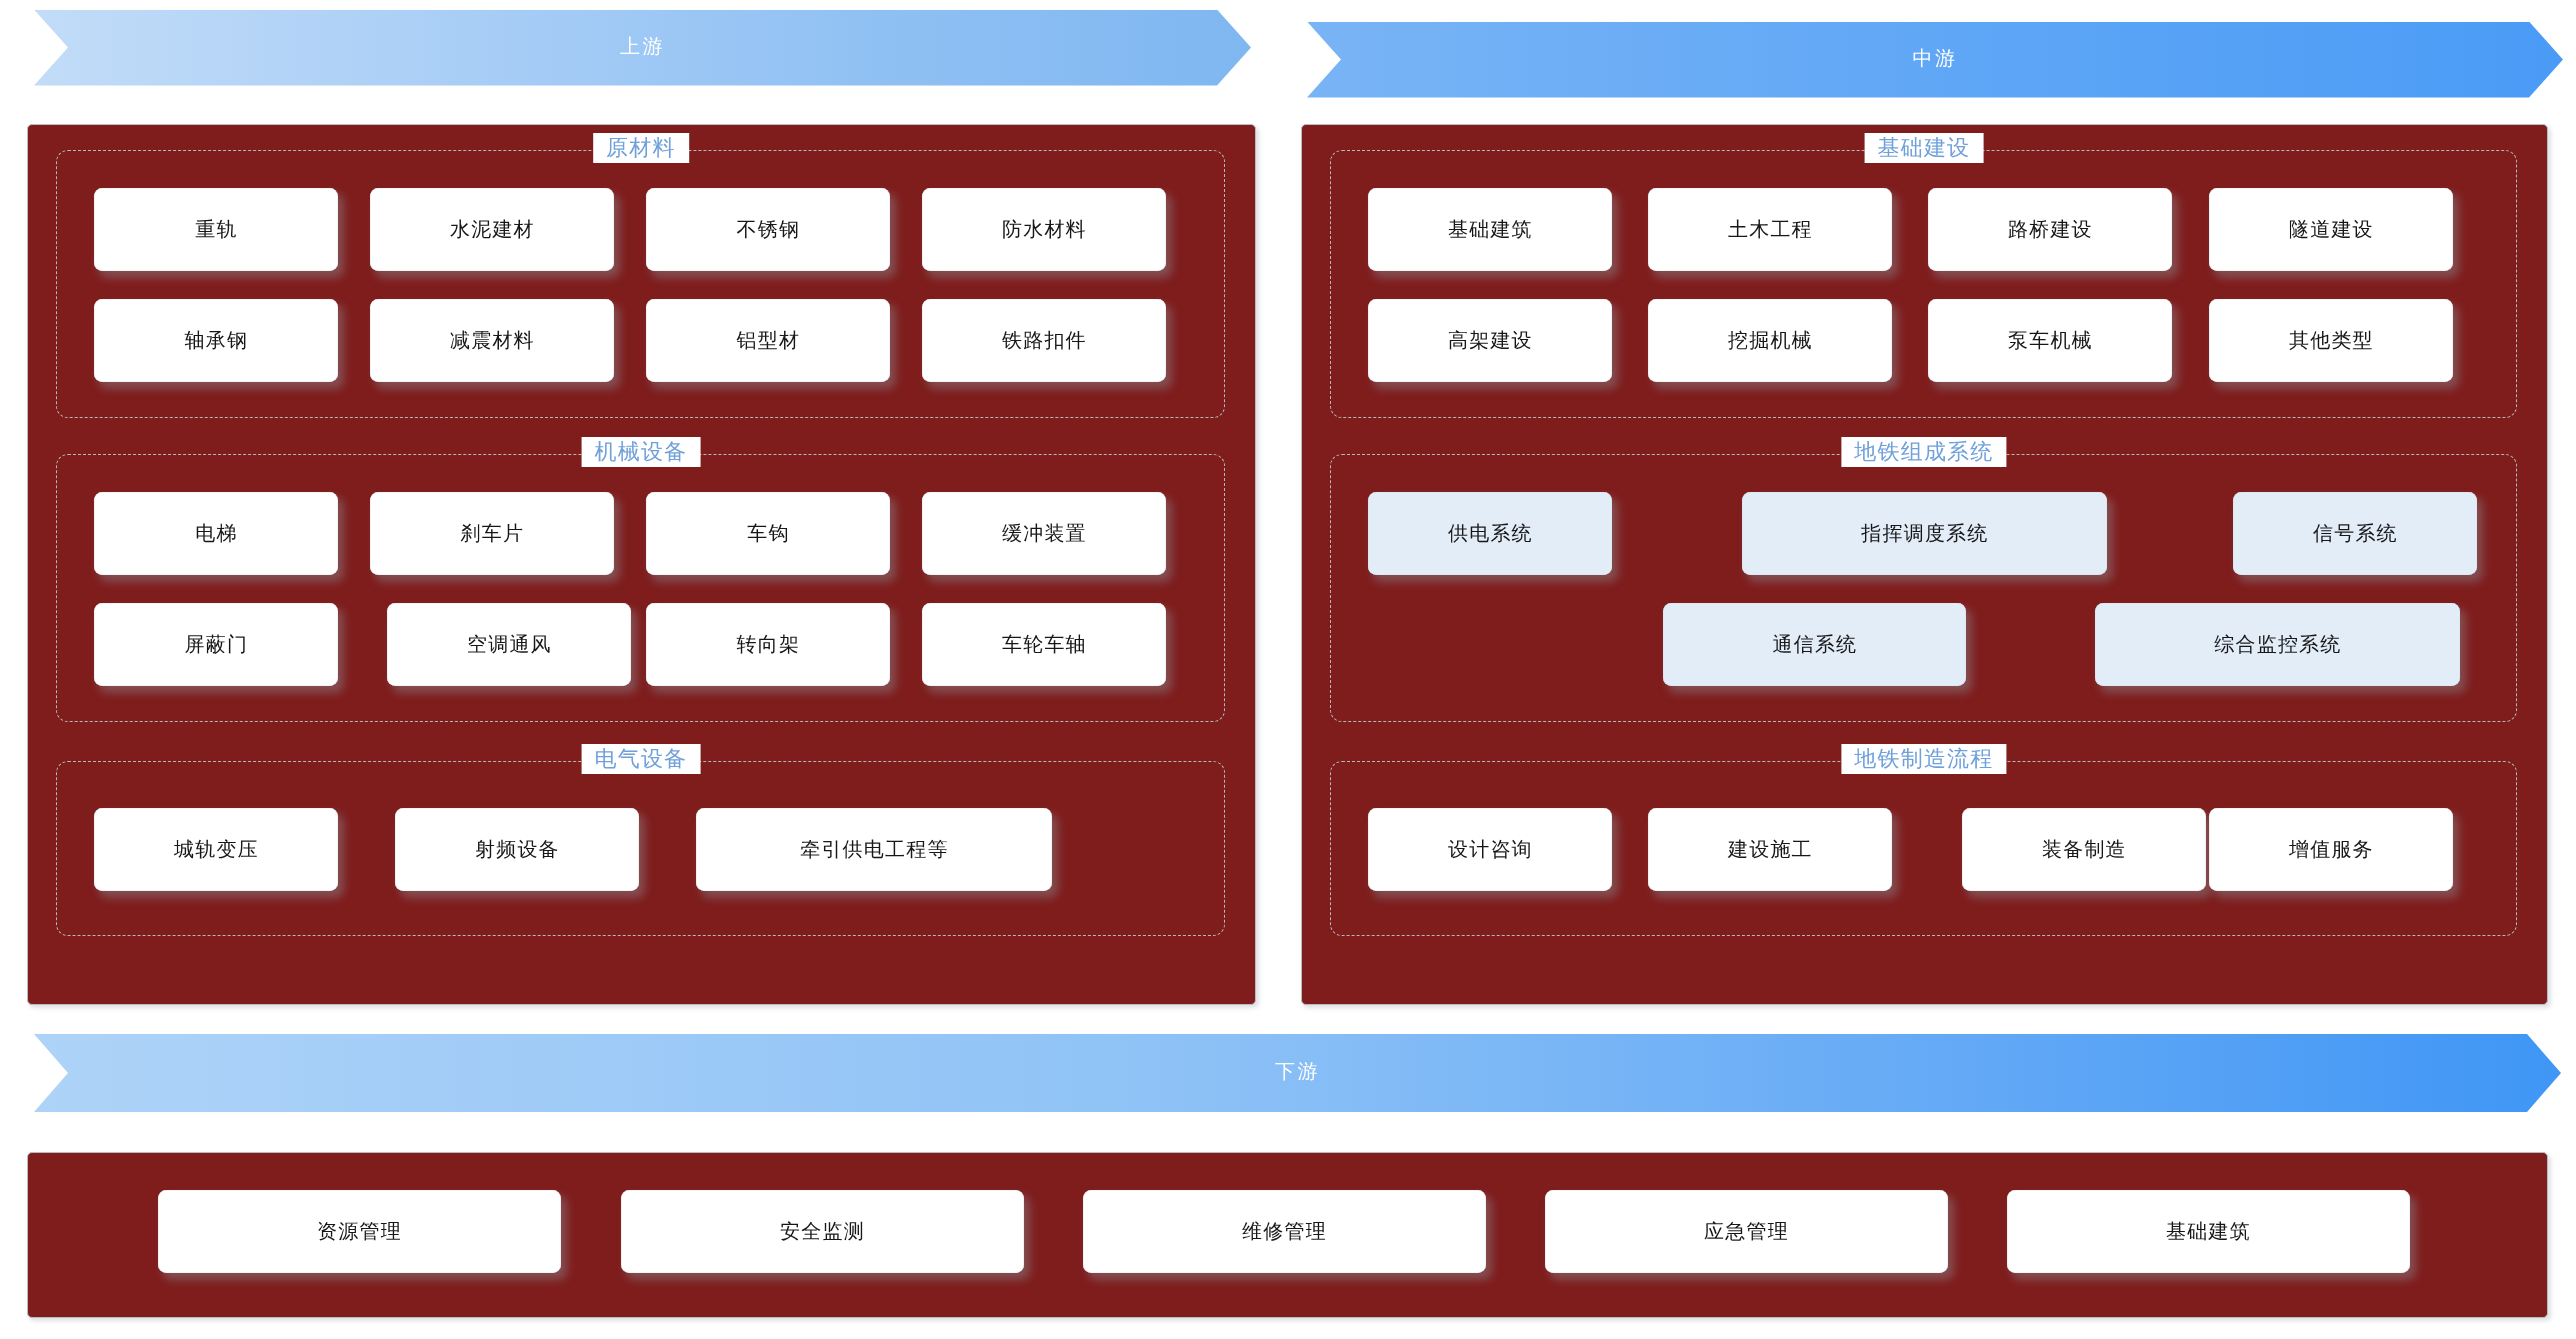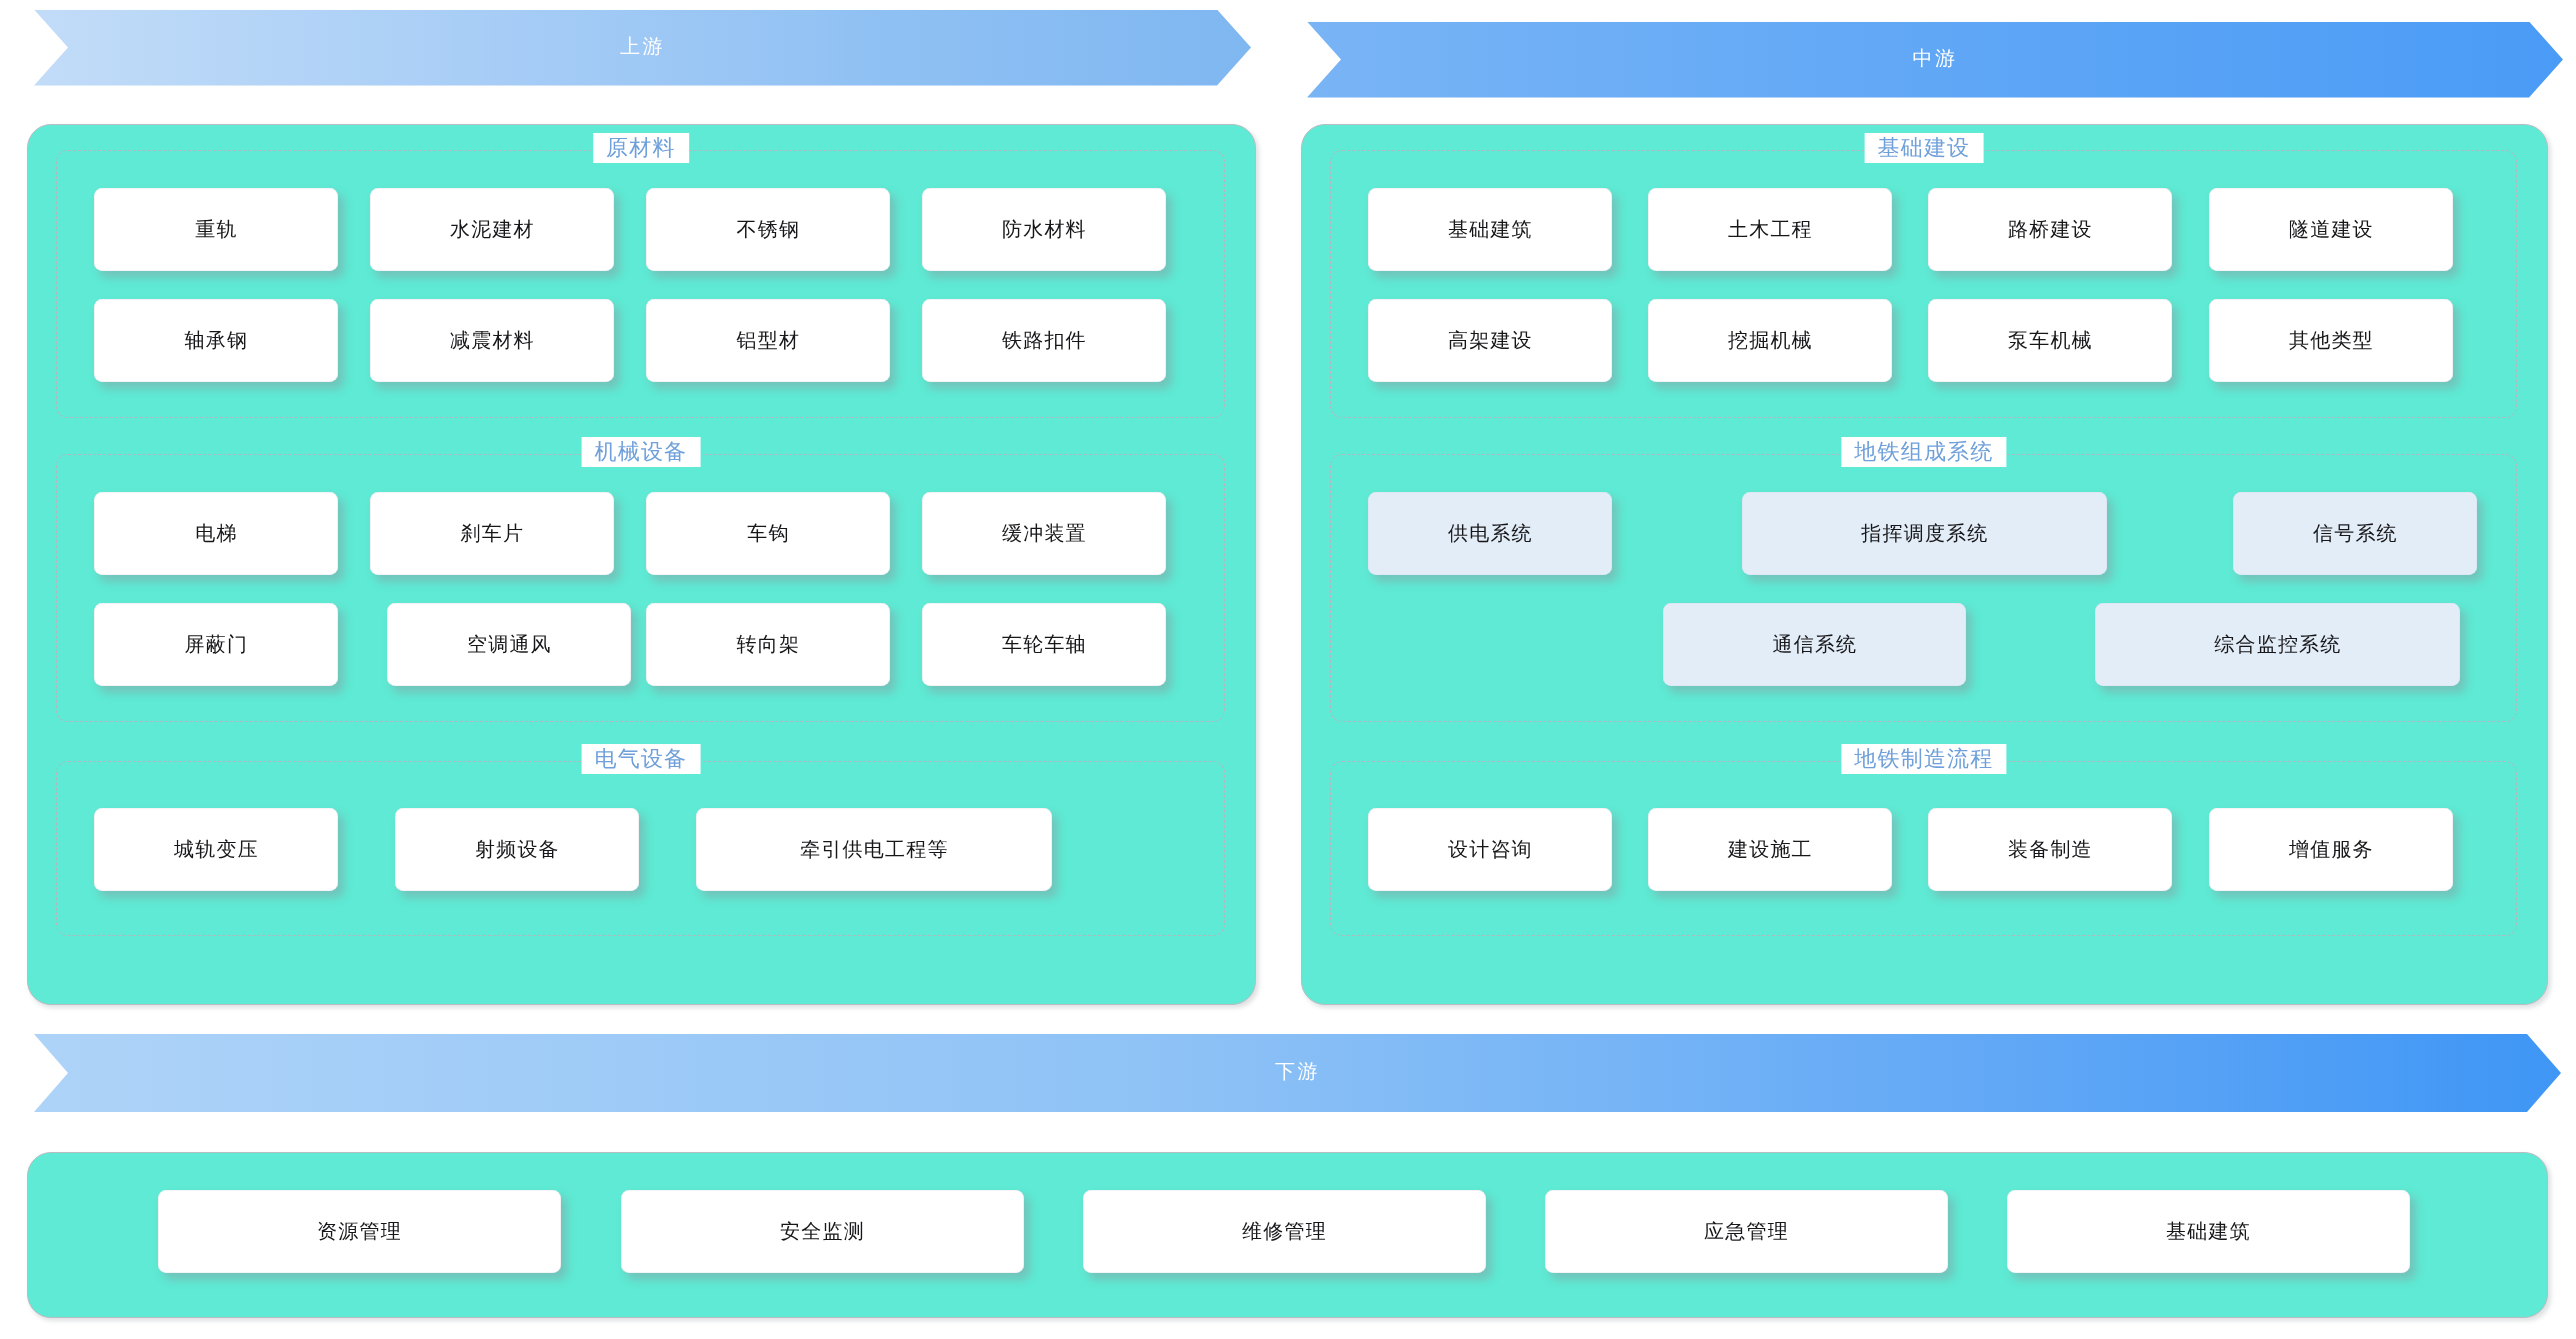--- a/index.html
+++ b/index.html
@@ -54,22 +54,22 @@
     height: 78px;
     background: linear-gradient(90deg, #aed3f8 0%, #8ec2f6 45%, #5ea6f6 80%, #3f96f5 100%);
     clip-path: polygon(0 0, calc(100% - 34px) 0, 100% 50%, calc(100% - 34px) 100%, 0 100%, 34px 50%);
   }
   .banner-label { position: relative; top: -1.2px; }
 
   
   .panel {
     position: absolute;
     border: 1.8px solid #b9bdc2;
-    border-radius: 24px;
-    background: #5eead4;
+    border-radius: 5px;
+    background: #7f1d1d;
     box-shadow: 2.4px 3px 4.7px rgba(150,155,162,0.30);
   }
   .panel-up   { left: 27px;   top: 124px;  width: 1229px; height: 881px; }
   .panel-mid  { left: 1301px; top: 124px;  width: 1247px; height: 881px; }
   .panel-down { left: 27px;   top: 1152px; width: 2521px; height: 166px; }
 
   
   .group {
     position: absolute;
     border: 1.8px dashed #b4b8be;
@@ -177,21 +177,21 @@
       <div class="card blue" style="left:411px; top:37px;  width:365px; height:83px;">指挥调度系统</div>
       <div class="card blue" style="left:902px;top:37px;  width:244px; height:83px;">信号系统</div>
       <div class="card blue" style="left:332px; top:148px; width:303px; height:83px;">通信系统</div>
       <div class="card blue" style="left:764px;top:148px; width:365px; height:83px;">综合监控系统</div>
     </div>
 
     <div class="group" style="left:28.4px; top:636px; width:1187px; height:175px;">
       <span class="group-legend">地铁制造流程</span>
       <div class="card" style="left:37px;  top:46px; width:244px; height:83px;">设计咨询</div>
       <div class="card" style="left:317px; top:46px; width:244px; height:83px;">建设施工</div>
-      <div class="card" style="left:597px;top:46px; width:244px; height:83px;">装备制造</div>
+      <div class="card" style="left:631px;top:46px; width:244px; height:83px;">装备制造</div>
       <div class="card" style="left:878px;top:46px; width:244px; height:83px;">增值服务</div>
     </div>
 
   </div>
 
   <div class="banner banner-down">
     <span class="banner-label">下游</span>
   </div>
 
   <div class="panel panel-down">

